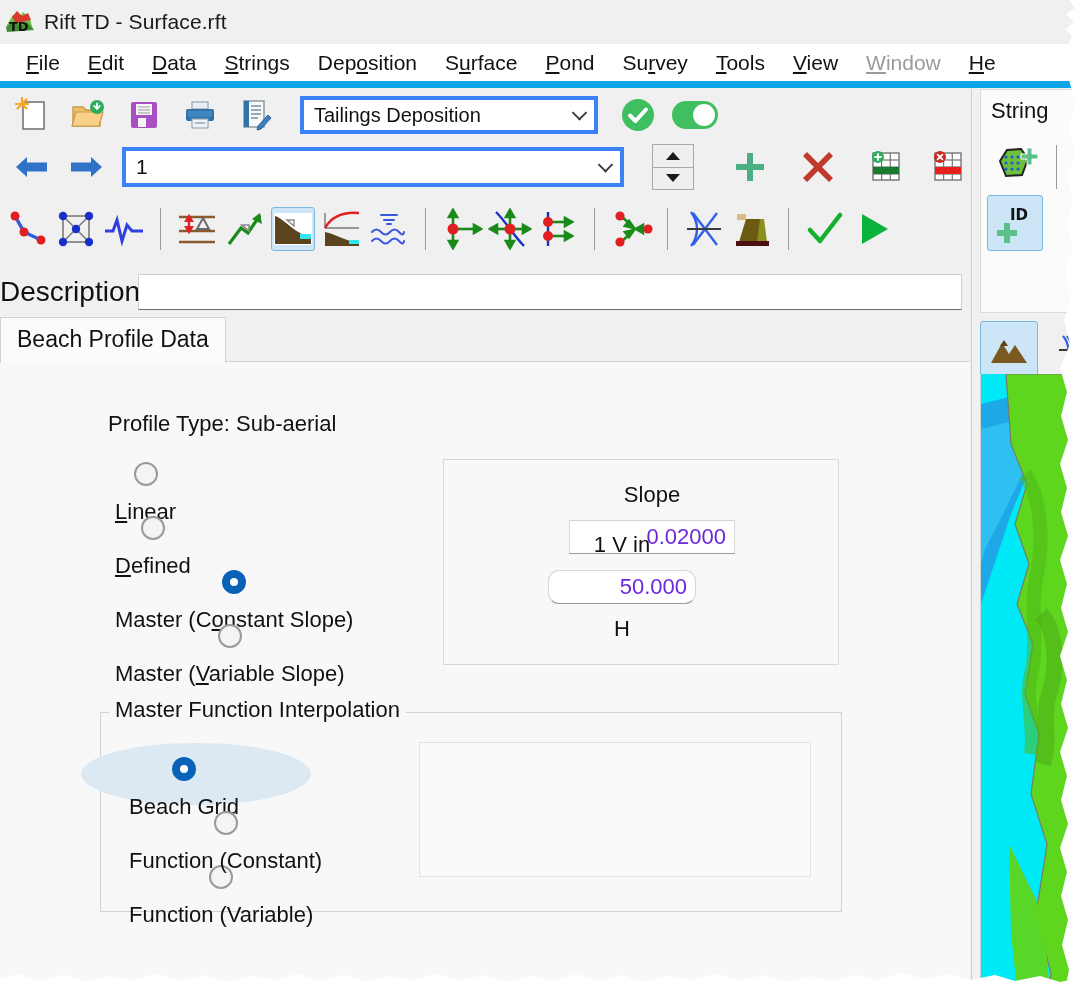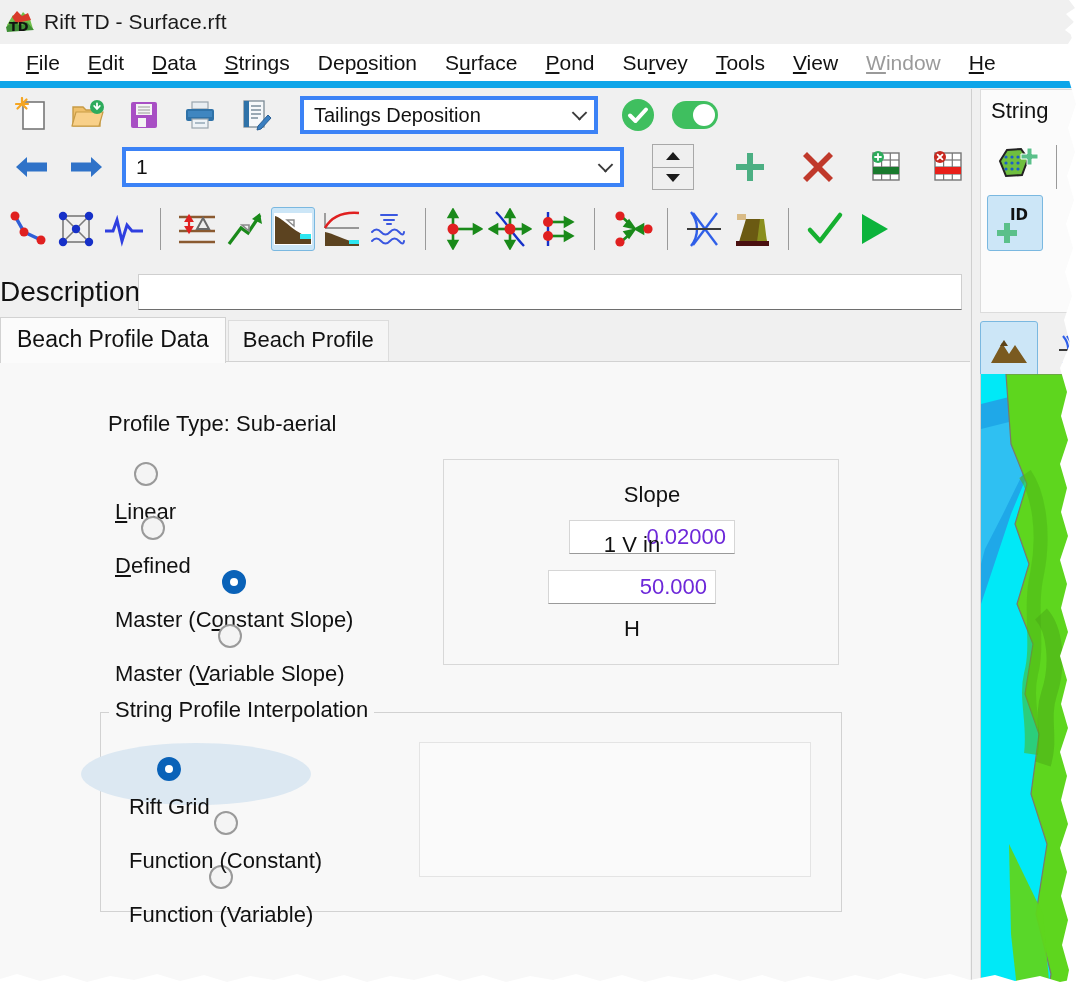--- a/index.html
+++ b/index.html
@@ -614,23 +614,20 @@
 
   <div class="descrow">
     <span class="desc-label">Description</span>
     <input class="desc-input" type="text" value="" placeholder="" style="">
   </div>
 
   <div class="tabstrip">
     <div class="tab active">
       <span>Beach Profile Data</span>
     </div>
-    <div class="tab">
-      <span>Beach Profile</span>
-    </div>
   </div>
 
   <div class="content">
 
     <div class="profile-type">Profile Type: Sub-aerial</div>
 
     <div class="radio-row" style="left:115px; top:100px;">
       <span class="radio"></span>
       <span class="radio-label"><u>L</u>inear</span>
     </div>
@@ -650,33 +647,33 @@
       <span class="radio-label">Master (<u>V</u>ariable Slope)</span>
     </div>
 
     <div class="slope-box">
       <div class="field-row" style="left:125px; top:22px;">
         <span class="field-label">Slope</span>
         <input class="field-input" style="width: 166px;" type="text" value="0.02000">
       </div>
       <div class="field-row" style="left:104px; top:72px;">
         <span class="field-label">1 V in</span>
-        <input class="field-input" style="width: 168px;" type="text" value="50.000">
+        <input class="field-input" style="width: 148px; border-radius: 11px;" type="text" value="50.000">
         <span class="field-suffix">H</span>
       </div>
     </div>
 
     <div class="groupbox">
-      <span class="group-title">String Profile Interpolation</span>
+      <span class="group-title">Master Function Interpolation</span>
 
       <span class="highlight-ellipse"></span>
 
       <div class="radio-row" style="left:28px; top:44px; z-index:2;">
         <span class="radio on"></span>
-        <span class="radio-label">Rift Grid</span>
+        <span class="radio-label">Beach Grid</span>
       </div>
       <div class="radio-row" style="left:28px; top:152px; z-index:2;">
         <span class="radio"></span>
         <span class="radio-label">Function (Variable)</span>
       </div>
       <div class="radio-row" style="left:28px; top:98px; z-index:2;">
         <span class="radio"></span>
         <span class="radio-label">Function (Constant)</span>
       </div>
 

